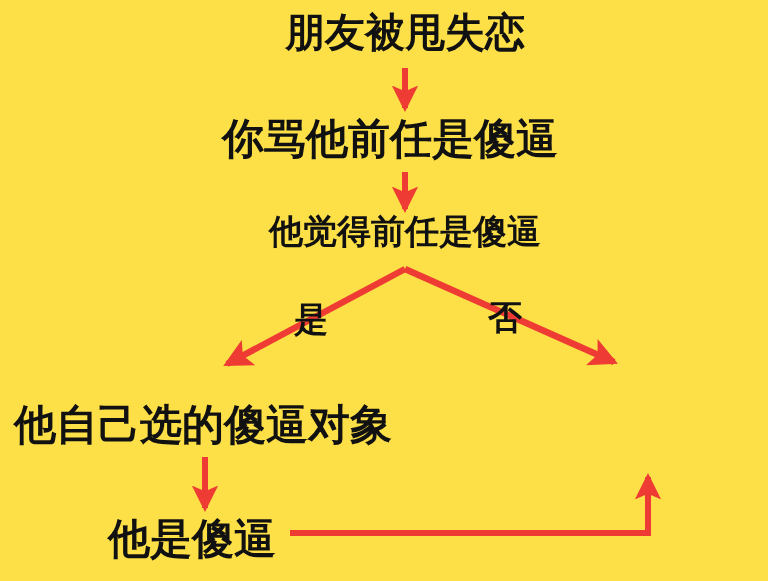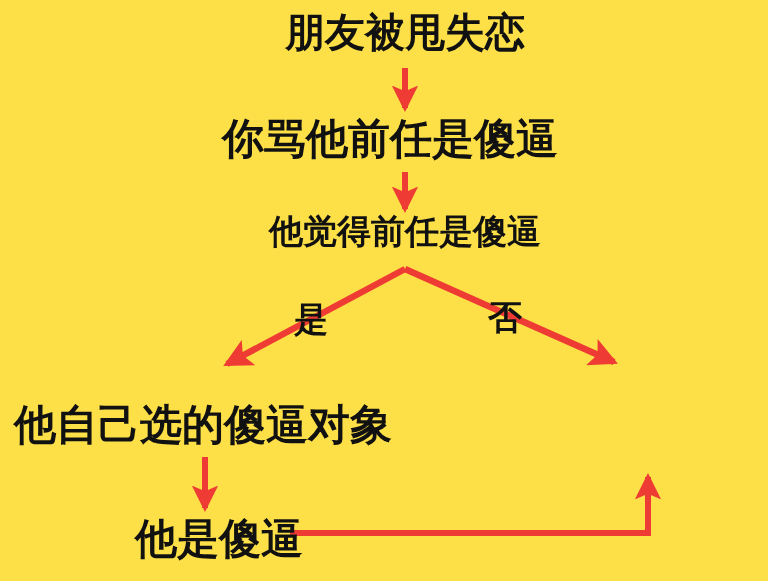--- a/index.html
+++ b/index.html
@@ -78,15 +78,15 @@
 
   <div class="node n-lvl3 centered" style="left:405px; top:214px;">他觉得前任是傻逼</div>
 
   <div class="node n-branchlabel" style="left:294px; top:302px;">是</div>
 
   <div class="node n-branchlabel" style="left:488px; top:300px;">否</div>
 
   <div class="node n-leaf" style="left:14px; top:404px;">他自己选的傻逼对象</div>
 
 
-  <div class="node n-final" style="left:135px; top:518px;">他是傻逼</div>
+  <div class="node n-final" style="left:108px; top:518px;">他是傻逼</div>
 
 </div>
 
 </body></html>

